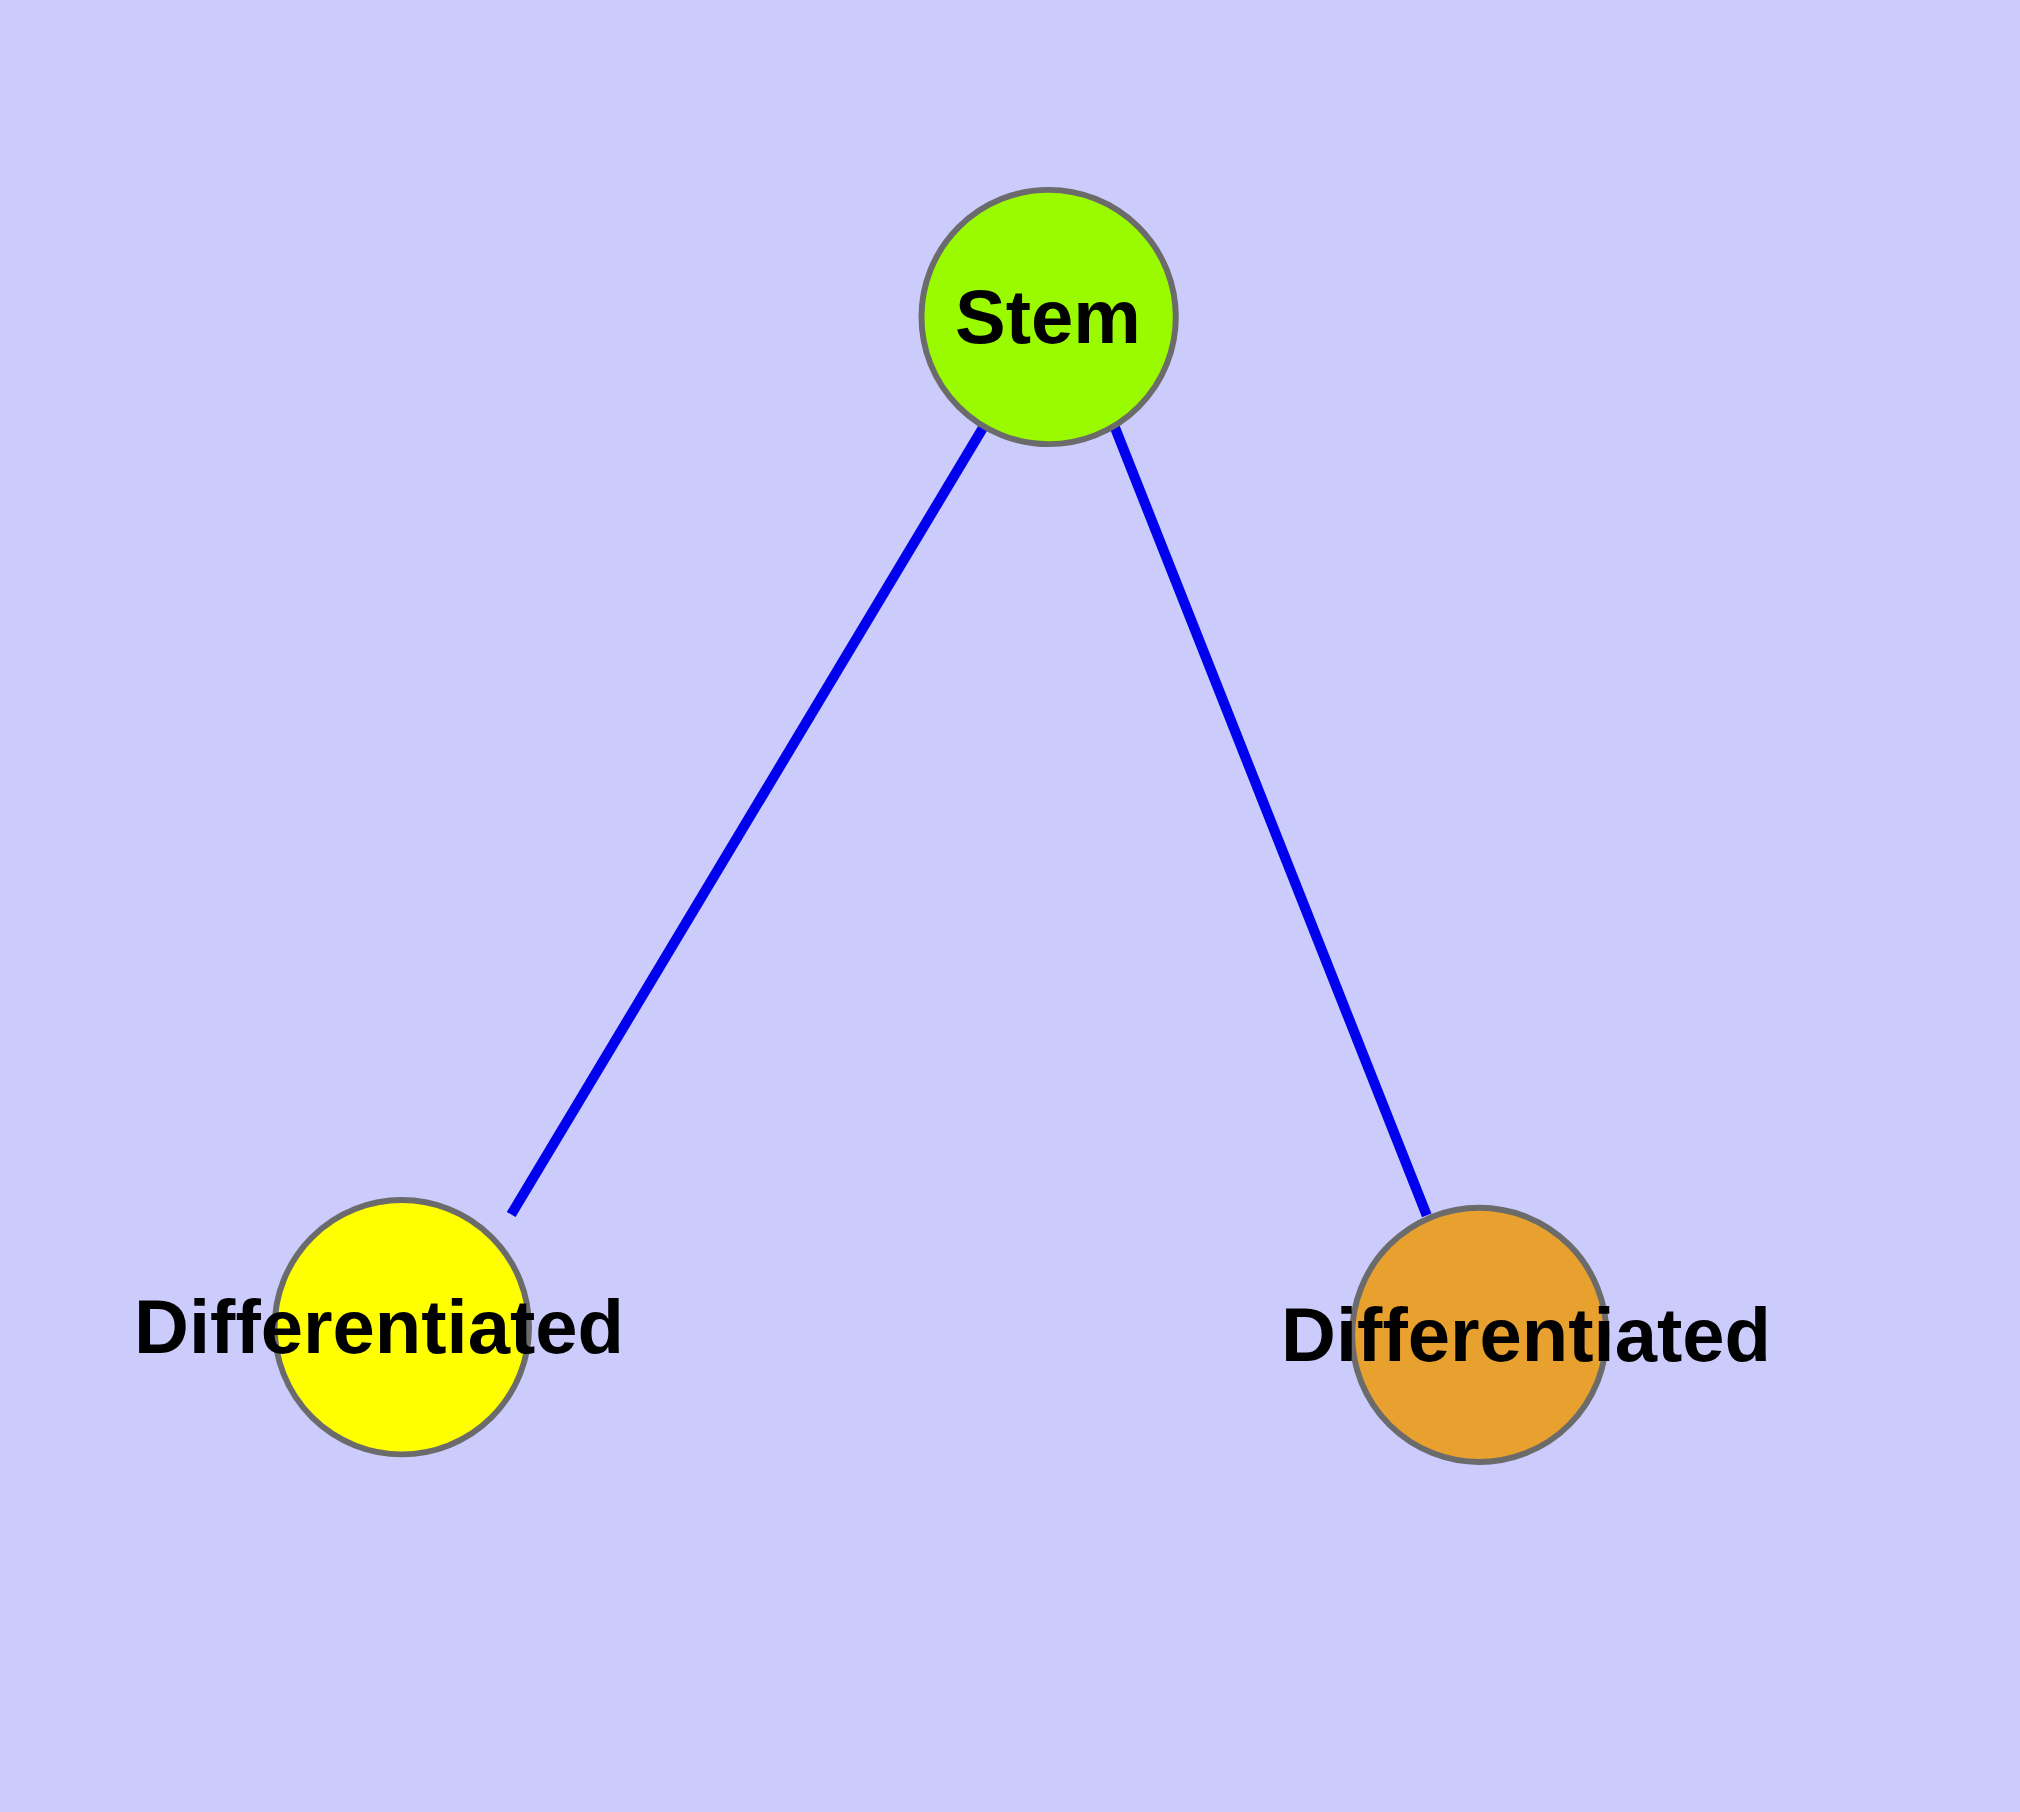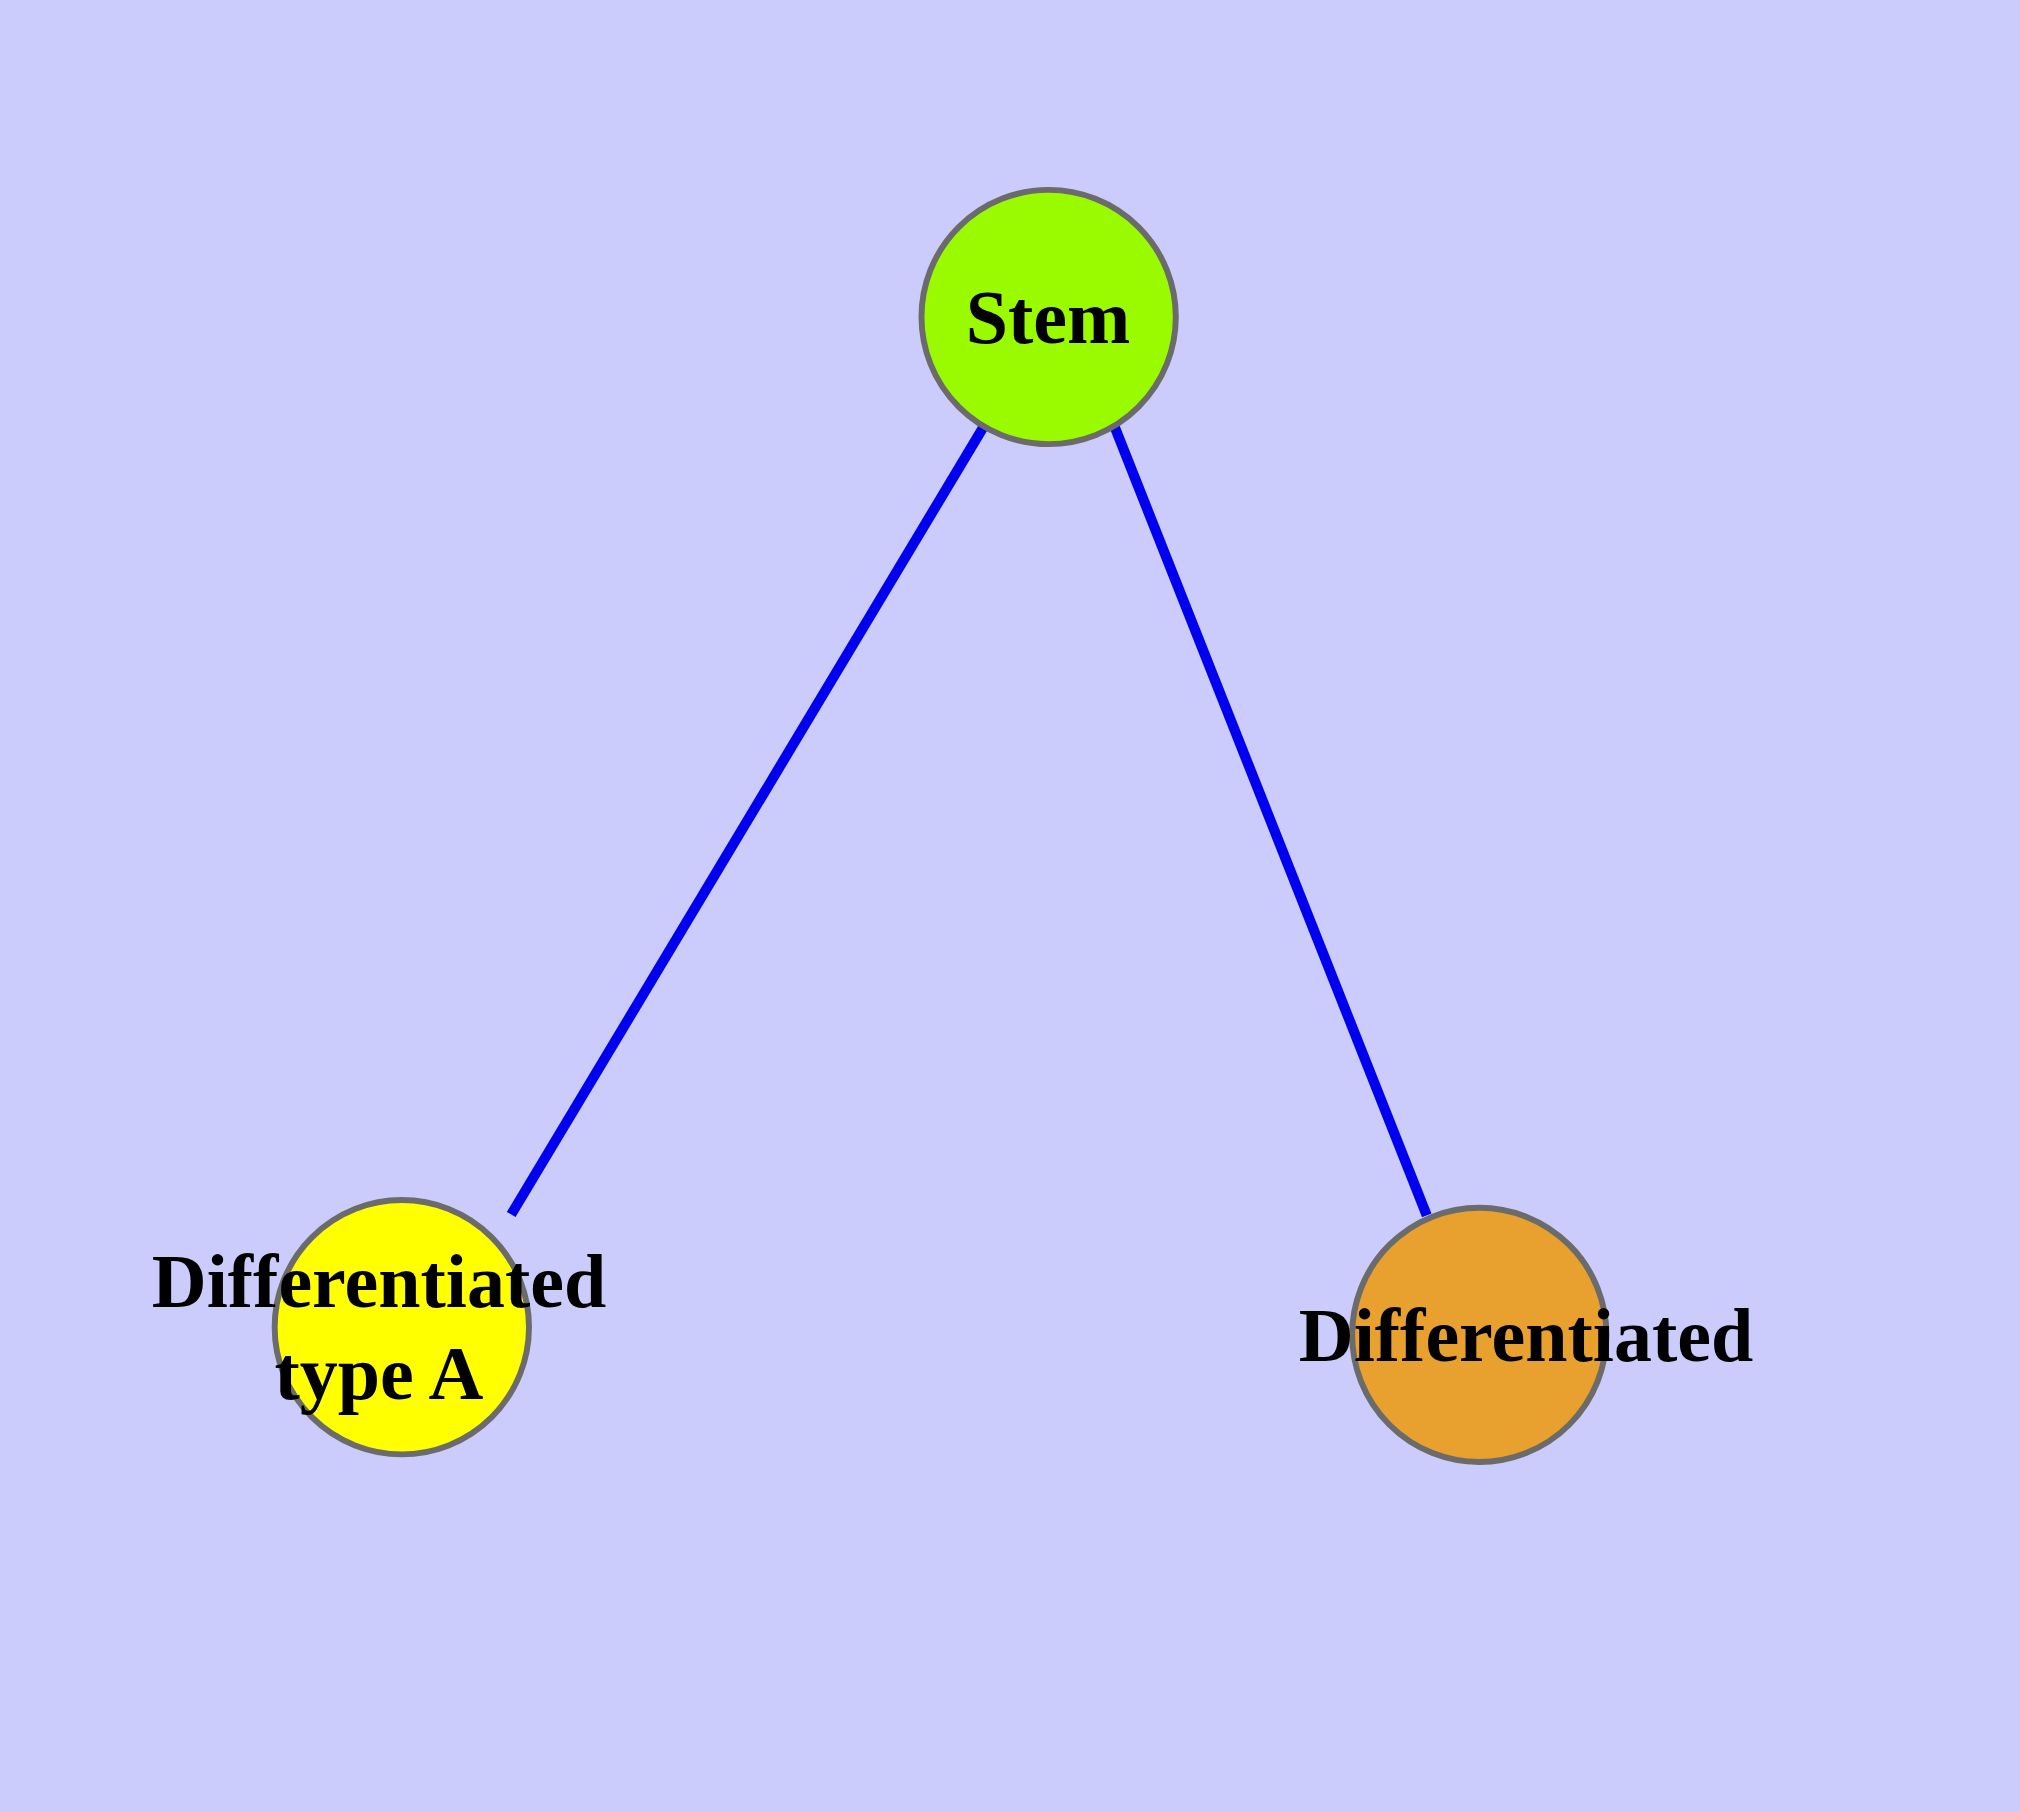--- a/index.html
+++ b/index.html
@@ -30,21 +30,21 @@
     color: #000000;
     font-weight: bold;
     font-size: 76px;
     line-height: 92px;
     white-space: nowrap;
     text-align: center;
     transform: translate(-50%, -50%);
     pointer-events: none;
     font-family: "Liberation Sans", sans-serif;
   }
-  .node-label .line { display: block; font-family: Liberation Serif, serif; }
+  .node-label .line { display: block; }
 </style>
 </head>
 <body style="background: rgb(204, 204, 252);">
 
 <div id="canvas" style="width: 2021px; height: 1812px;">
 
   <div id="graph-bg" style="background: rgb(204, 204, 252);"></div>
 
   <svg id="graph-svg" viewBox="0 0 2384 2138" preserveAspectRatio="none" xmlns="http://www.w3.org/2000/svg">
     <g id="edges-layer">
@@ -57,21 +57,20 @@
         <circle cx="1745" cy="1575" r="150" fill="#e8a02e" stroke="#6b6b6b" stroke-width="7"></circle>
       </g>
   </svg>
 
   <div id="labels-layer">
       <div class="node-label" style="left: 1048px; top: 317px; color: rgb(0, 0, 0);">
         <span class="line">Stem</span>
       </div>
       <div class="node-label" style="left: 379px; top: 1327px; color: rgb(0, 0, 0);">
         <span class="line">Differentiated</span>
-        <span class="line">type A</span>
       </div>
       <div class="node-label" style="left: 1526px; top: 1335px; color: rgb(0, 0, 0);">
         <span class="line">Differentiated</span>
       </div>
     </div>
 
 </div>
 
 
 </body></html>

